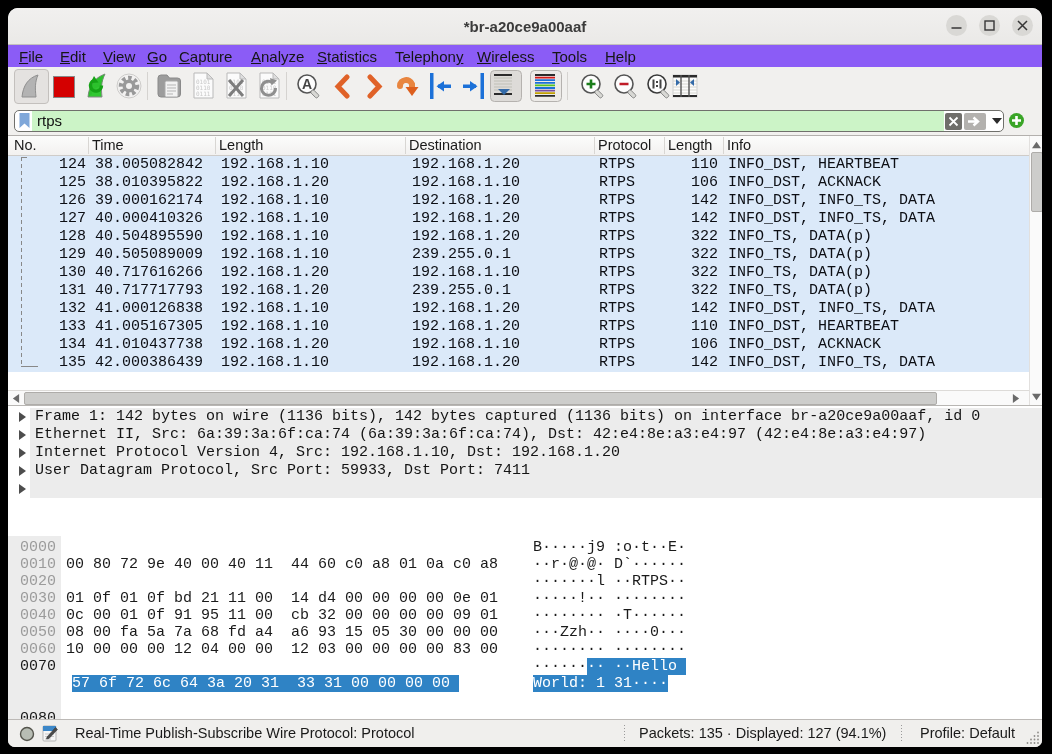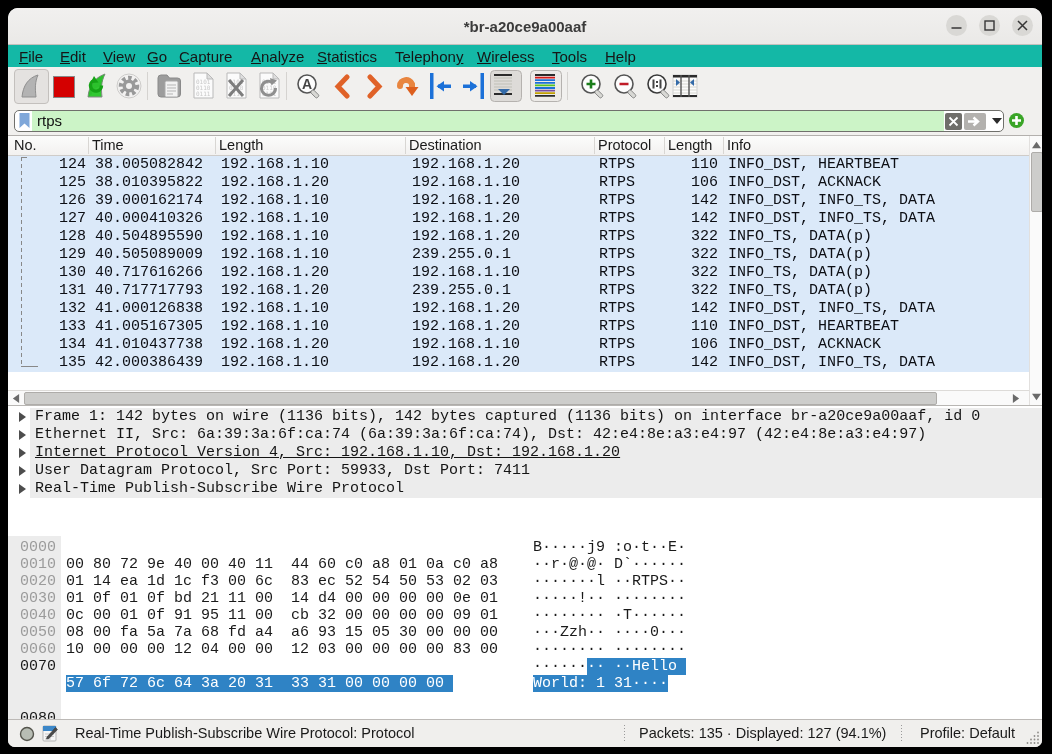--- a/index.html
+++ b/index.html
@@ -6,21 +6,21 @@
 body{width:1052px;height:754px;background:#000;position:relative;overflow:hidden;
      font-family:"Liberation Sans",sans-serif;}
 .abs{position:absolute;}
 #win{position:absolute;left:8px;top:8px;width:1034px;height:739px;background:#fff;
      border-radius:10px 10px 7px 7px;overflow:hidden;}
 #titlebar{position:absolute;left:0;top:0;width:100%;height:36px;
   background:linear-gradient(#f1f0ef,#eae9e7);border-bottom:1px solid #c3c0bd;}
 #title{position:absolute;left:0;top:10px;width:100%;text-align:center;
   font-size:15px;font-weight:bold;color:#3b3b3b;}
 .winbtn{position:absolute;top:7px;width:21px;height:21px;border-radius:50%;background:#d9d8d5;}
-#menubar{position:absolute;left:0;top:37px;width:100%;height:22px;background:#14b8a6;}
+#menubar{position:absolute;left:0;top:37px;width:100%;height:22px;background:#8b5cf6;}
 .mi{position:absolute;top:3px;font-size:15px;color:#161616;}
 #toolbar{position:absolute;left:0;top:59px;width:100%;height:38px;background:#f1f0ee;}
 .tsep{position:absolute;width:1px;height:28px;background:#d5d3d0;}
 #filterbar{position:absolute;left:0;top:97px;width:100%;height:30px;background:#f1f0ee;
   border-bottom:1px solid #b3b0ad;}
 #ffield{position:absolute;left:6px;top:5px;width:988px;height:20px;background:#fff;
   border:1px solid #70706c;border-radius:5px;}
 #fgreen{position:absolute;left:17px;top:0;width:912px;height:20px;background:#ccf4c7;}
 #frtps{position:absolute;left:22px;top:1px;font-size:15px;color:#111;}
 #plheader{position:absolute;left:0;top:128px;width:1021px;height:19px;
@@ -285,50 +285,49 @@
   <div id="hsb">
       <svg width="1021" height="15" style="position:absolute;left:0;top:0;">
         <polygon points="11.15,3.0 11.15,12.0 4.85,7.5" fill="#6a6a6a"></polygon>
         <polygon points="1004.85,3.0 1004.85,12.0 1011.15,7.5" fill="#6a6a6a"></polygon>
       </svg>
       <div class="thumb" style="left:16px;top:1px;width:911px;height:11px;"></div>
     </div>
   <div id="detail">
 <div class="drow" style="top:2px;"><span class="darr"></span><span style="position:absolute;left:5px;">Frame 1: 142 bytes on wire (1136 bits), 142 bytes captured (1136 bits) on interface br-a20ce9a00aaf, id 0</span></div>
 <div class="drow" style="top:20px;"><span class="darr"></span><span style="position:absolute;left:5px;">Ethernet II, Src: 6a:39:3a:6f:ca:74 (6a:39:3a:6f:ca:74), Dst: 42:e4:8e:a3:e4:97 (42:e4:8e:a3:e4:97)</span></div>
-<div class="drow" style="top:38px;"><span class="darr"></span><span style="position:absolute;left:5px;text-decoration:underline;">Internet Protocol Version 4, Src: 192.168.1.10, Dst: 192.168.1.20</span></div>
+<div class="drow" style="top:38px;"><span class="darr"></span><span style="position:absolute;left:5px;">Internet Protocol Version 4, Src: 192.168.1.10, Dst: 192.168.1.20</span></div>
 <div class="drow" style="top:56px;"><span class="darr"></span><span style="position:absolute;left:5px;font-family:Liberation Mono, monospace;">User Datagram Protocol, Src Port: 59933, Dst Port: 7411</span></div>
-<div class="drow" style="top:74px;"><span class="darr"></span><span style="position:absolute;left:5px;">Real-Time Publish-Subscribe Wire Protocol</span></div>
+<div class="drow" style="top:74px;"><span class="darr"></span></div>
   </div>
   <div id="hex">
     <div id="hexgut"></div>
 <div class="xrow xoff" style="top:3px;">0000</div>
       <div class="xrow xasc" style="top:3px;">B·····j9 :o·t··E·</div>
 <div class="xrow xoff" style="top:20px;">0010</div>
       <div class="xrow xhex" style="top:20px;">00 80 72 9e 40 00 40 11  44 60 c0 a8 01 0a c0 a8</div>
       <div class="xrow xasc" style="top:20px;">··r·@·@· D`······</div>
 <div class="xrow xoff" style="top:37px;">0020</div>
-      <div class="xrow xhex" style="top:37px;">01 14 ea 1d 1c f3 00 6c  83 ec 52 54 50 53 02 03</div>
       <div class="xrow xasc" style="top:37px;">·······l ··RTPS··</div>
 <div class="xrow xoff" style="top:54px;">0030</div>
       <div class="xrow xhex" style="top:54px;">01 0f 01 0f bd 21 11 00  14 d4 00 00 00 00 0e 01</div>
       <div class="xrow xasc" style="top:54px;">·····!·· ········</div>
 <div class="xrow xoff" style="top:71px;">0040</div>
       <div class="xrow xhex" style="top:71px;">0c 00 01 0f 91 95 11 00  cb 32 00 00 00 00 09 01</div>
       <div class="xrow xasc" style="top:71px;">········ ·T······</div>
 <div class="xrow xoff" style="top:88px;">0050</div>
       <div class="xrow xhex" style="top:88px;">08 00 fa 5a 7a 68 fd a4  a6 93 15 05 30 00 00 00</div>
       <div class="xrow xasc" style="top:88px;">···Zzh·· ····0···</div>
 <div class="xrow xoff" style="top:105px;">0060</div>
       <div class="xrow xhex" style="top:105px;">10 00 00 00 12 04 00 00  12 03 00 00 00 00 83 00</div>
       <div class="xrow xasc" style="top:105px;">········ ········</div>
 <div class="xrow xoff" style="top:122px;color:#1a1a1a;">0070</div>
       <div class="xrow xasc" style="top:122px;">······<span class="sel">·· ··Hello </span></div>
 <div class="xrow xoff" style="top:139px;color:#1a1a1a;margin-top:35px;">0080</div>
-      <div class="xrow xhex" style="top:139px;"><span class="sel">57 6f 72 6c 64 3a 20 31  33 31 00 00 00 00&nbsp;</span></div>
+      <div class="xrow xhex" style="top:139px;margin-left:6px;"><span class="sel">57 6f 72 6c 64 3a 20 31  33 31 00 00 00 00&nbsp;</span></div>
       <div class="xrow xasc" style="top:139px;"><span class="sel">World: 1 31····</span></div>
   </div>
   <div id="status">
       <svg class="abs" style="left:11px;top:6px;" width="16" height="16">
         <circle cx="8" cy="8" r="6.5" fill="#b8bdb4" stroke="#55554d" stroke-width="1.4"></circle>
       </svg>
       <svg class="abs" style="left:34px;top:5px;" width="17" height="17">
         <rect x="1" y="1" width="13" height="15" rx="1" fill="#f6f6f6" stroke="#b5b5b5"></rect>
         <rect x="1" y="1" width="13" height="5" fill="#3c87c8"></rect>
         <g stroke="#c9c9c9" stroke-width="1">

